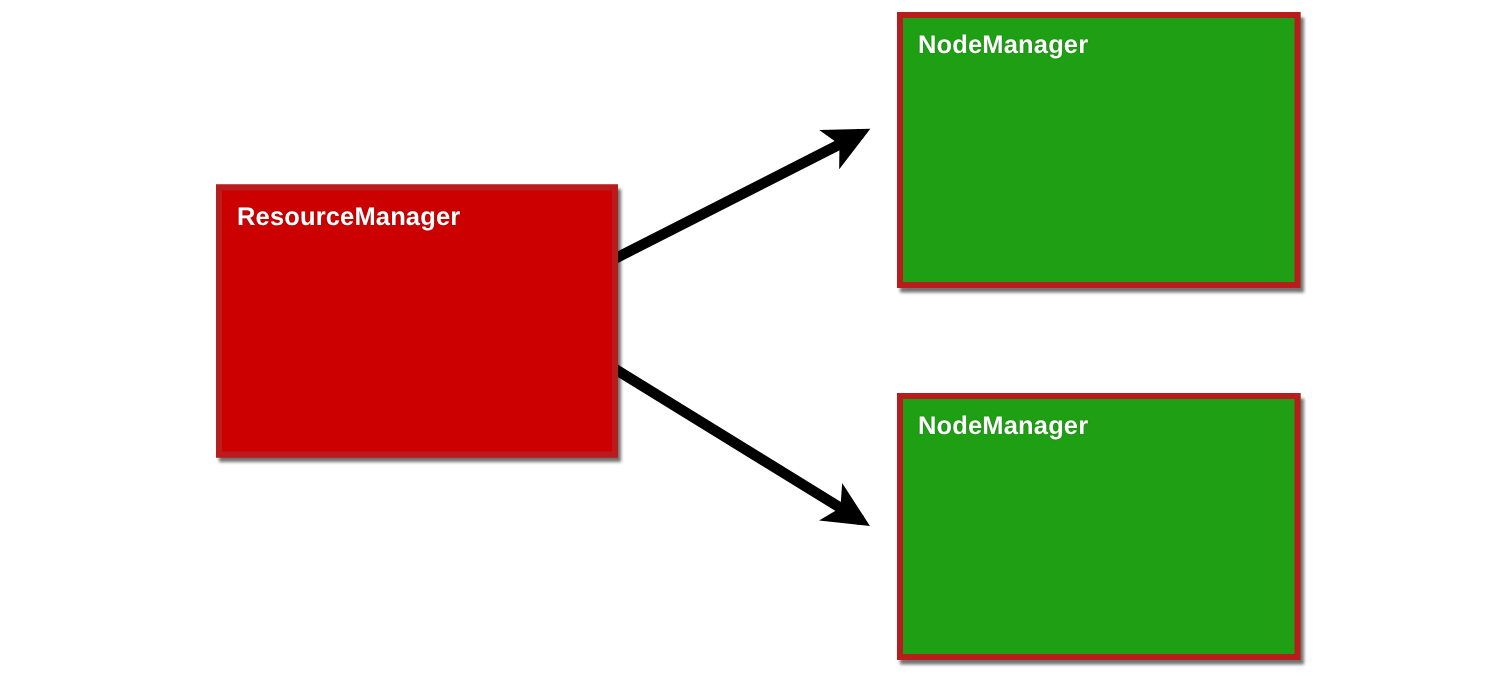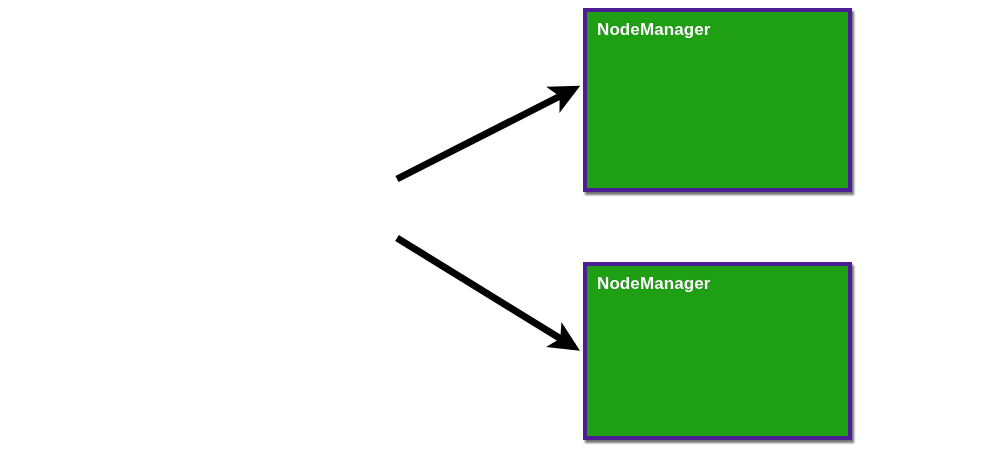--- a/index.html
+++ b/index.html
@@ -11,22 +11,23 @@
     position: relative;
     width: 996px;
     height: 462px;
     background: #ffffff;
     overflow: hidden;
     font-family: "Liberation Sans", sans-serif;
   }
   .node-box {
     position: absolute;
     box-sizing: border-box;
-    border: 4px solid #4c1d95;
+    border: 4px solid #b91c1c;
     box-shadow: 2px 3px 2px rgba(0,0,0,0.55);
+    margin-left: 15px;
   }
   .node-label {
     position: absolute;
     left: 10px;
     top: 8px;
     color: #ffffff;
     font-size: 17px;
     font-weight: bold;
     letter-spacing: 0.1px;
     white-space: nowrap;
@@ -69,20 +70,23 @@
       <marker id="arrowhead" markerWidth="4.6" markerHeight="4.2" refX="3.4" refY="2.1" orient="auto" markerUnits="strokeWidth">
         <path d="M 0 0 L 4.4 2.1 L 0 4.2 L 1.1 2.1 Z" fill="#000000"></path>
       </marker>
     </defs>
 
     <line x1="397" y1="179" x2="574" y2="89" stroke="#000000" stroke-width="7" stroke-linecap="butt" marker-end="url(#arrowhead)"></line>
 
     <line x1="397" y1="238" x2="574" y2="347" stroke="#000000" stroke-width="7" stroke-linecap="butt" marker-end="url(#arrowhead)"></line>
   </svg>
 
+  <div class="node-box" id="rm-box" style="background:#cc0000;">
+    <span class="node-label">ResourceManager</span>
+  </div>
 
   <div class="node-box" id="nm-top-box" style="background:#1fa014;">
     <span class="node-label">NodeManager</span>
   </div>
 
   <div class="node-box" id="nm-bottom-box" style="background:#1fa014;">
     <span class="node-label">NodeManager</span>
   </div>
 
 </div>

